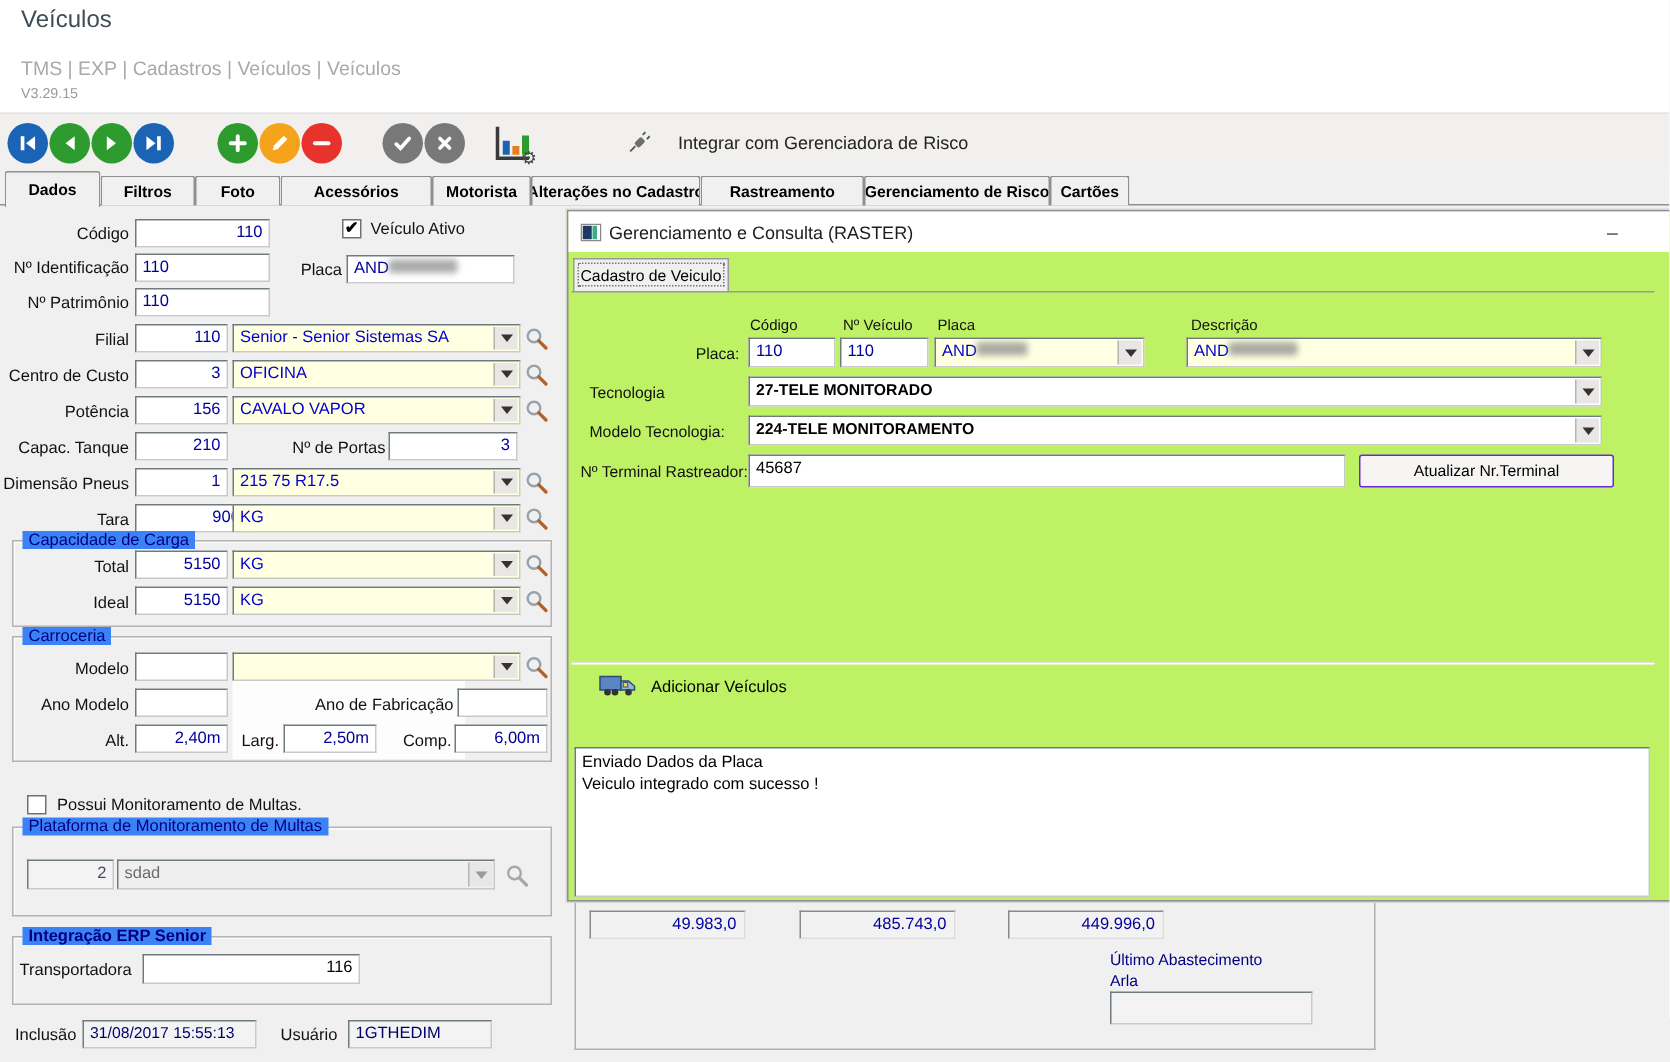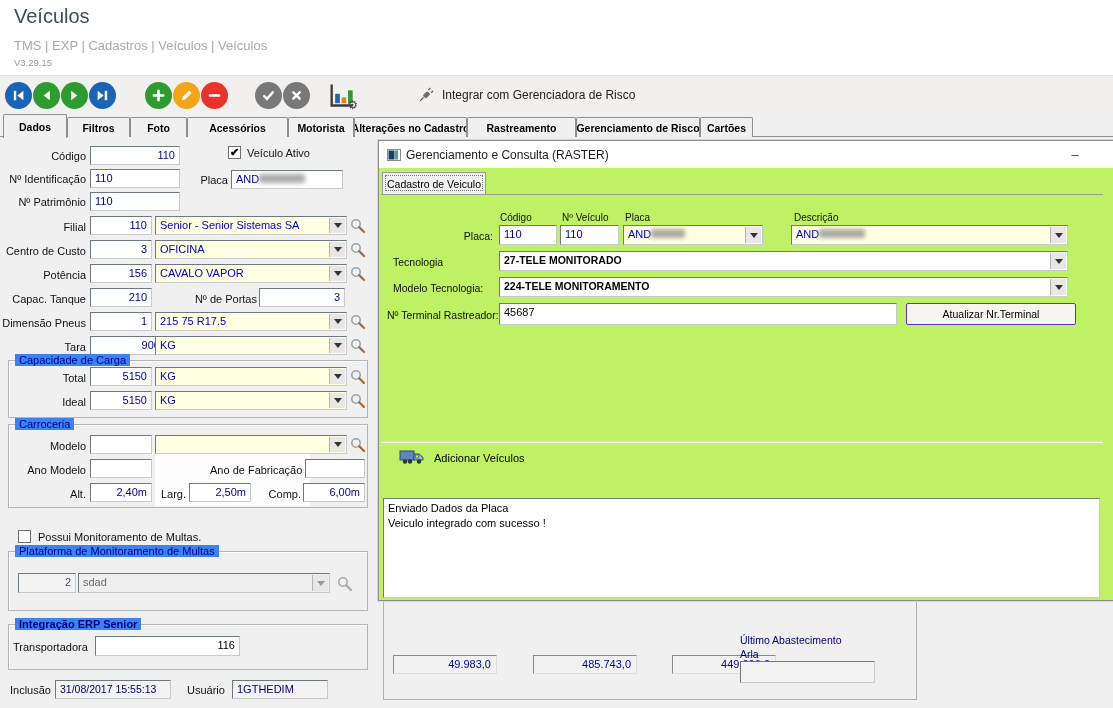--- a/index.html
+++ b/index.html
@@ -4,30 +4,30 @@
 <style>
   * { margin:0; padding:0; box-sizing:border-box; }
   html,body { background:#fff; }
   #app {
     position:relative; width:1113px; height:708px; overflow:hidden;
     font-family:"Liberation Sans", sans-serif; font-size:11px; color:#1a1a1a;
     background:#f0f0f0;
   }
   
   .hdr { position:absolute; left:0; top:0; width:1113px; height:75px; background:#fff; }
-  .hdr-title { position:absolute; left:14px; top:5px; font-size:20px; color:#3e4d56; }
+  .hdr-title { position:absolute; left:14px; top:5px; font-size:16px; color:#3e4d56; }
   .hdr-crumb { position:absolute; left:14px; top:38px; font-size:13px; color:#a9a9a9; }
   .hdr-ver { position:absolute; left:14px; top:57px; font-size:9.5px; color:#9a9a9a; }
   
   .tbar { position:absolute; left:0; top:75px; width:1113px; height:39px; background:#f1f0ef; border-top:1px solid #e4e4e4; }
   .cbtn { position:absolute; top:6px; width:27px; height:27px; border-radius:50%; display:flex; align-items:center; justify-content:center; cursor:pointer; }
   .cbtn svg { width:15px; height:15px; }
   .chart-btn { position:absolute; top:5px; width:28px; height:28px; }
   .gear { position:absolute; right:-3px; bottom:-3px; font-size:12px; color:#4a4a4a; }
-  .integ { position:absolute; left:418px; top:10px; display:flex; align-items:center; gap:7px; cursor:pointer; }
+  .integ { position:absolute; left:418px; top:10px; display:flex; align-items:center; gap:17px; cursor:pointer; }
   .integ-label { font-size:12px; color:#222; }
   
   .tabstrip { position:absolute; left:0; top:114px; width:1113px; height:23px; }
   .tabline { position:absolute; left:0; top:136px; width:1113px; height:1px; background:#8f8f8f; }
   .tab { position:absolute; top:3px; height:20px; background:#f0f0f0;
          border:1px solid #8f8f8f; border-bottom:none; border-radius:2px 2px 0 0;
          display:flex; align-items:center; justify-content:center;
          font-weight:bold; font-size:10.5px; color:#000; cursor:pointer; overflow:hidden; white-space:nowrap; }
   .tab.active { top:0; height:24px; z-index:3; }
   
@@ -67,21 +67,21 @@
          font-size:10.5px; color:#000; display:flex; align-items:center; justify-content:center; cursor:pointer; }
   .flatbtn { position:absolute; display:flex; align-items:center; gap:9px; font-size:11px; color:#000; cursor:pointer; padding:4px 8px; }
   .divline { position:absolute; height:1px; background:#dcdcdc; box-shadow:0 1px 0 #fff; }
   .logbox { position:absolute; left:4px; top:357px; width:717px; height:100px; background:#fff;
             border:1px solid; border-color:#6f7a80 #c9c9c9 #c9c9c9 #6f7a80;
             font-size:11px; color:#000; padding:2px 4px; white-space:pre-wrap; line-height:15px; overflow:hidden; }
   
   .bg-grp { position:absolute; left:383px; top:595px; width:534px; height:105px;
             border:1px solid #b0b0b0; border-top:none; z-index:1; }
   .flatfld { position:absolute; background:#f2f2f2; border:1px solid; border-color:#8a8a8a #dedede #dedede #8a8a8a;
-             font-size:11px; color:#00009b; text-align:right; padding:2px 5px; z-index:2;margin-top:48px; }
+             font-size:11px; color:#00009b; text-align:right; padding:2px 5px; z-index:2; }
   .bg-lbl { position:absolute; font-size:10.5px; color:#000080; white-space:nowrap; z-index:2; }
 </style>
 </head>
 <body>
 
 <div id="app">
 
   <div class="hdr">
     <div class="hdr-title">Veículos</div>
     <div class="hdr-crumb">TMS | EXP | Cadastros | Veículos | Veículos</div>

